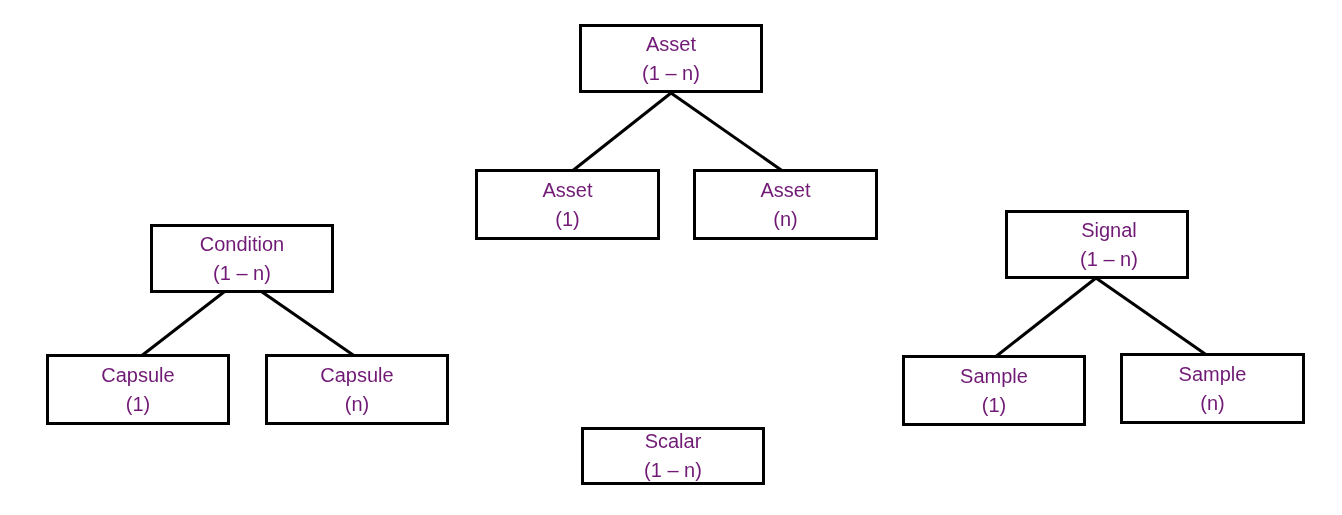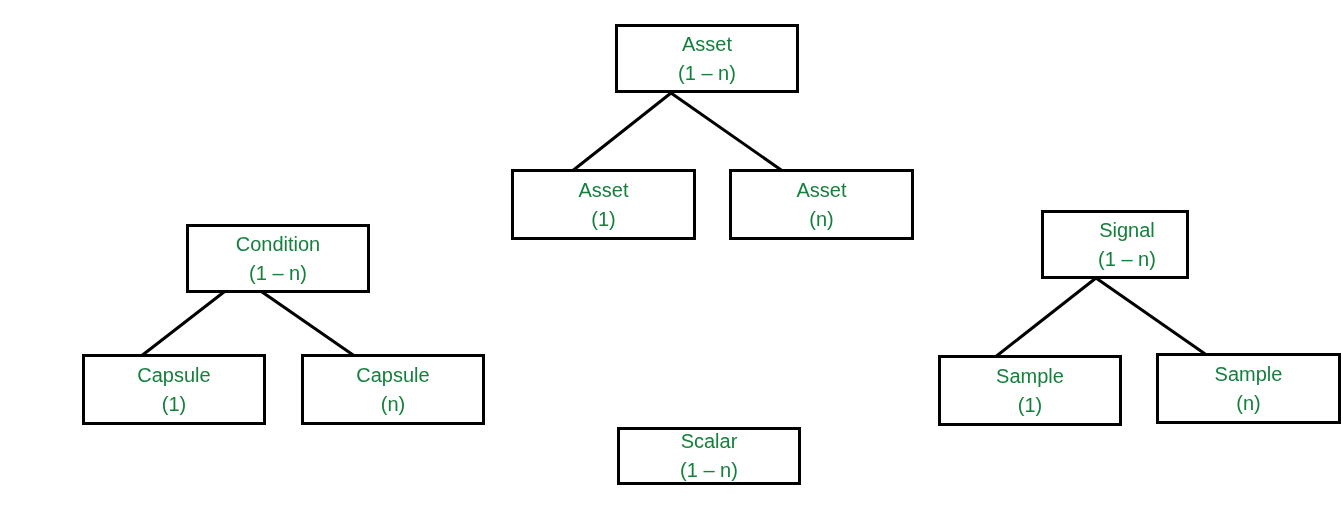--- a/index.html
+++ b/index.html
@@ -25,36 +25,35 @@
   .node {
     position: absolute;
     box-sizing: border-box;
     border: 3px solid #000000;
     background: #ffffff;
     display: flex;
     flex-direction: column;
     align-items: center;
     justify-content: center;
     text-align: center;
-    color: #15803d;
+    color: #701a75;
     font-size: 20px;
     line-height: 1.45;
-    margin-left: 36px;
   }
   .node .title, .node .card {
     white-space: nowrap;
   }
   
   .n-asset-root   { left: 579px;  top: 24px;  width: 184px; height: 69px; }
   .n-asset-1      { left: 475px;  top: 169px; width: 185px; height: 71px; }
   .n-asset-n      { left: 693px;  top: 169px; width: 185px; height: 71px; }
   .n-cond-root    { left: 150px;  top: 224px; width: 184px; height: 69px; }
   .n-capsule-1    { left: 46px;   top: 354px; width: 184px; height: 71px; }
   .n-capsule-n    { left: 265px;  top: 354px; width: 184px; height: 71px; }
-  .n-signal-root  { left: 1005px; top: 210px; width: 148px; height: 69px; padding-left: 24px; }
+  .n-signal-root  { left: 1005px; top: 210px; width: 184px; height: 69px; padding-left: 24px; }
   .n-sample-1     { left: 902px;  top: 355px; width: 184px; height: 71px; }
   .n-sample-n     { left: 1120px; top: 353px; width: 185px; height: 71px; }
   .n-scalar       { left: 581px;  top: 427px; width: 184px; height: 58px; }
 </style>
 </head>
 <body>
 
 <div id="canvas">
 
   <svg id="edges" viewBox="0 0 1342 515" xmlns="http://www.w3.org/2000/svg">

